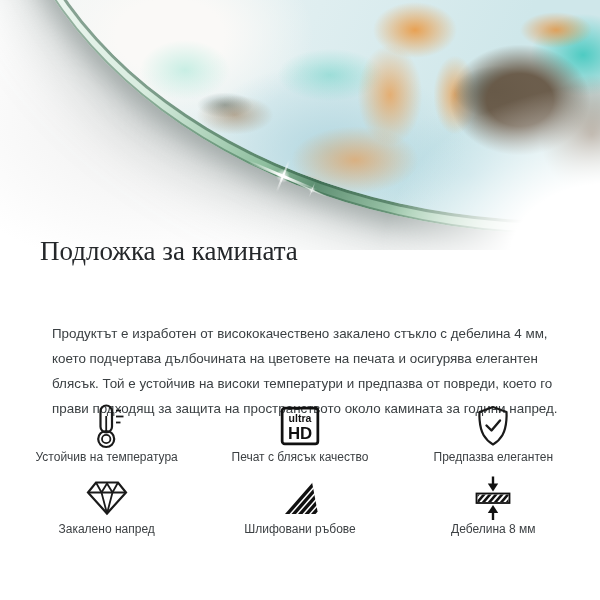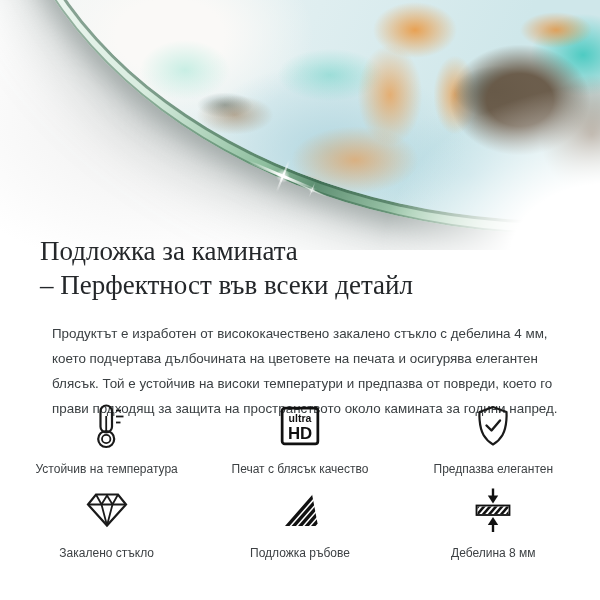--- a/index.html
+++ b/index.html
@@ -54,21 +54,21 @@
          font-size:27px;line-height:34px;color:var(--heading_text,#24272a);}
   .desc{position:absolute;left:40px;top:309px;width:516px;z-index:8;
          font-size:13.4px;line-height:25px;color:var(--body_text,#3b4043);}
 
   
   .features{position:absolute;left:10px;right:10px;top:402px;z-index:8;
          display:grid;grid-template-columns:repeat(3,1fr);row-gap:10px;}
   .feature{display:flex;flex-direction:column;align-items:center;}
   .ficon{height:48px;display:flex;align-items:center;justify-content:flex-start;}
   .ficon svg{display:block;}
-  .flabel{margin-top:12px;font-size:12px;color:#3d4144;text-align:center;white-space:nowrap;}
+  .flabel{font-size:12px;color:#3d4144;text-align:center;white-space:nowrap;}
   .ln{stroke:#1a1a1a;fill:none;stroke-width:2.2;}
   .thin{stroke:#1a1a1a;fill:none;stroke-width:1.8;}
   .fillb{fill:#111;stroke:none;}
   .badge-top{font:700 10px "Liberation Sans",sans-serif;fill:#111;}
   .badge-bottom{font:700 16px "Liberation Sans",sans-serif;fill:#111;}
 </style>
 </head>
 <body>
 
 <div class="page">
@@ -85,21 +85,20 @@
     </div>
     <div class="sparkle small" style="left:312px;top:190px;">
       <i class="ray long"></i>
         <i class="ray short"></i>
         <i class="glow"></i>
     </div>
   </div>
 
   <h1 class="title" style="margin:0;">
     <div>Подложка за камината</div>
-    <div>– Перфектност във всеки детайл</div>
   </h1>
 
   <p class="desc" style="margin:12px;">Продуктът е изработен от висококачествено закалено стъкло с дебелина 4 мм, което подчертава дълбочината на цветовете на печата и осигурява елегантен блясък. Той е устойчив на високи температури и предпазва от повреди, което го прави подходящ за защита на пространството около камината за години напред.</p>
 
   <div class="features">
 
     <div class="feature">
       <div class="ficon">
         <svg width="40" height="46" viewBox="0 0 40 46">
           <rect class="ln" x="13.5" y="2.5" width="11.5" height="27" rx="5.75"></rect>
@@ -137,41 +136,41 @@
 
     <div class="feature">
       <div class="ficon">
         <svg width="44" height="38" viewBox="0 0 44 38">
           <path class="ln" d="M11,3.5 L33,3.5 L41,13.5 L22,34.5 L3,13.5 Z"></path>
           <path class="thin" d="M3,13.5 L41,13.5"></path>
           <path class="thin" d="M11,3.5 L16.5,13.5 L22,4.5 L27.5,13.5 L33,3.5"></path>
           <path class="thin" d="M16.5,13.5 L22,34.5 M27.5,13.5 L22,34.5"></path>
         </svg>
       </div>
-      <div class="flabel">Закалено стъкло</div>
+      <div class="flabel">Закалено напред</div>
     </div>
 
     <div class="feature">
       <div class="ficon">
         <svg width="40" height="40" viewBox="0 0 40 40">
           <defs>
             <clipPath id="triClip">
                 <path d="M4,36 L32,4 L38,36 Z"></path>
               </clipPath>
           </defs>
           <g clip-path="url(#triClip)" stroke="#111" stroke-width="3.4">
             <line x1="2" y1="42" x2="37" y2="2"></line>
             <line x1="8.5" y1="42" x2="43.5" y2="2"></line>
             <line x1="15" y1="42" x2="50" y2="2"></line>
             <line x1="21.5" y1="42" x2="56.5" y2="2"></line>
             <line x1="28" y1="42" x2="63" y2="2"></line>
           </g>
         </svg>
       </div>
-      <div class="flabel">Подложка ръбове</div>
+      <div class="flabel">Шлифовани ръбове</div>
     </div>
 
     <div class="feature">
       <div class="ficon">
         <svg width="40" height="46" viewBox="0 0 40 46">
           <defs>
             <clipPath id="barClip">
                 <rect x="4.5" y="19.5" width="31" height="7.5"></rect>
               </clipPath>
           </defs>

